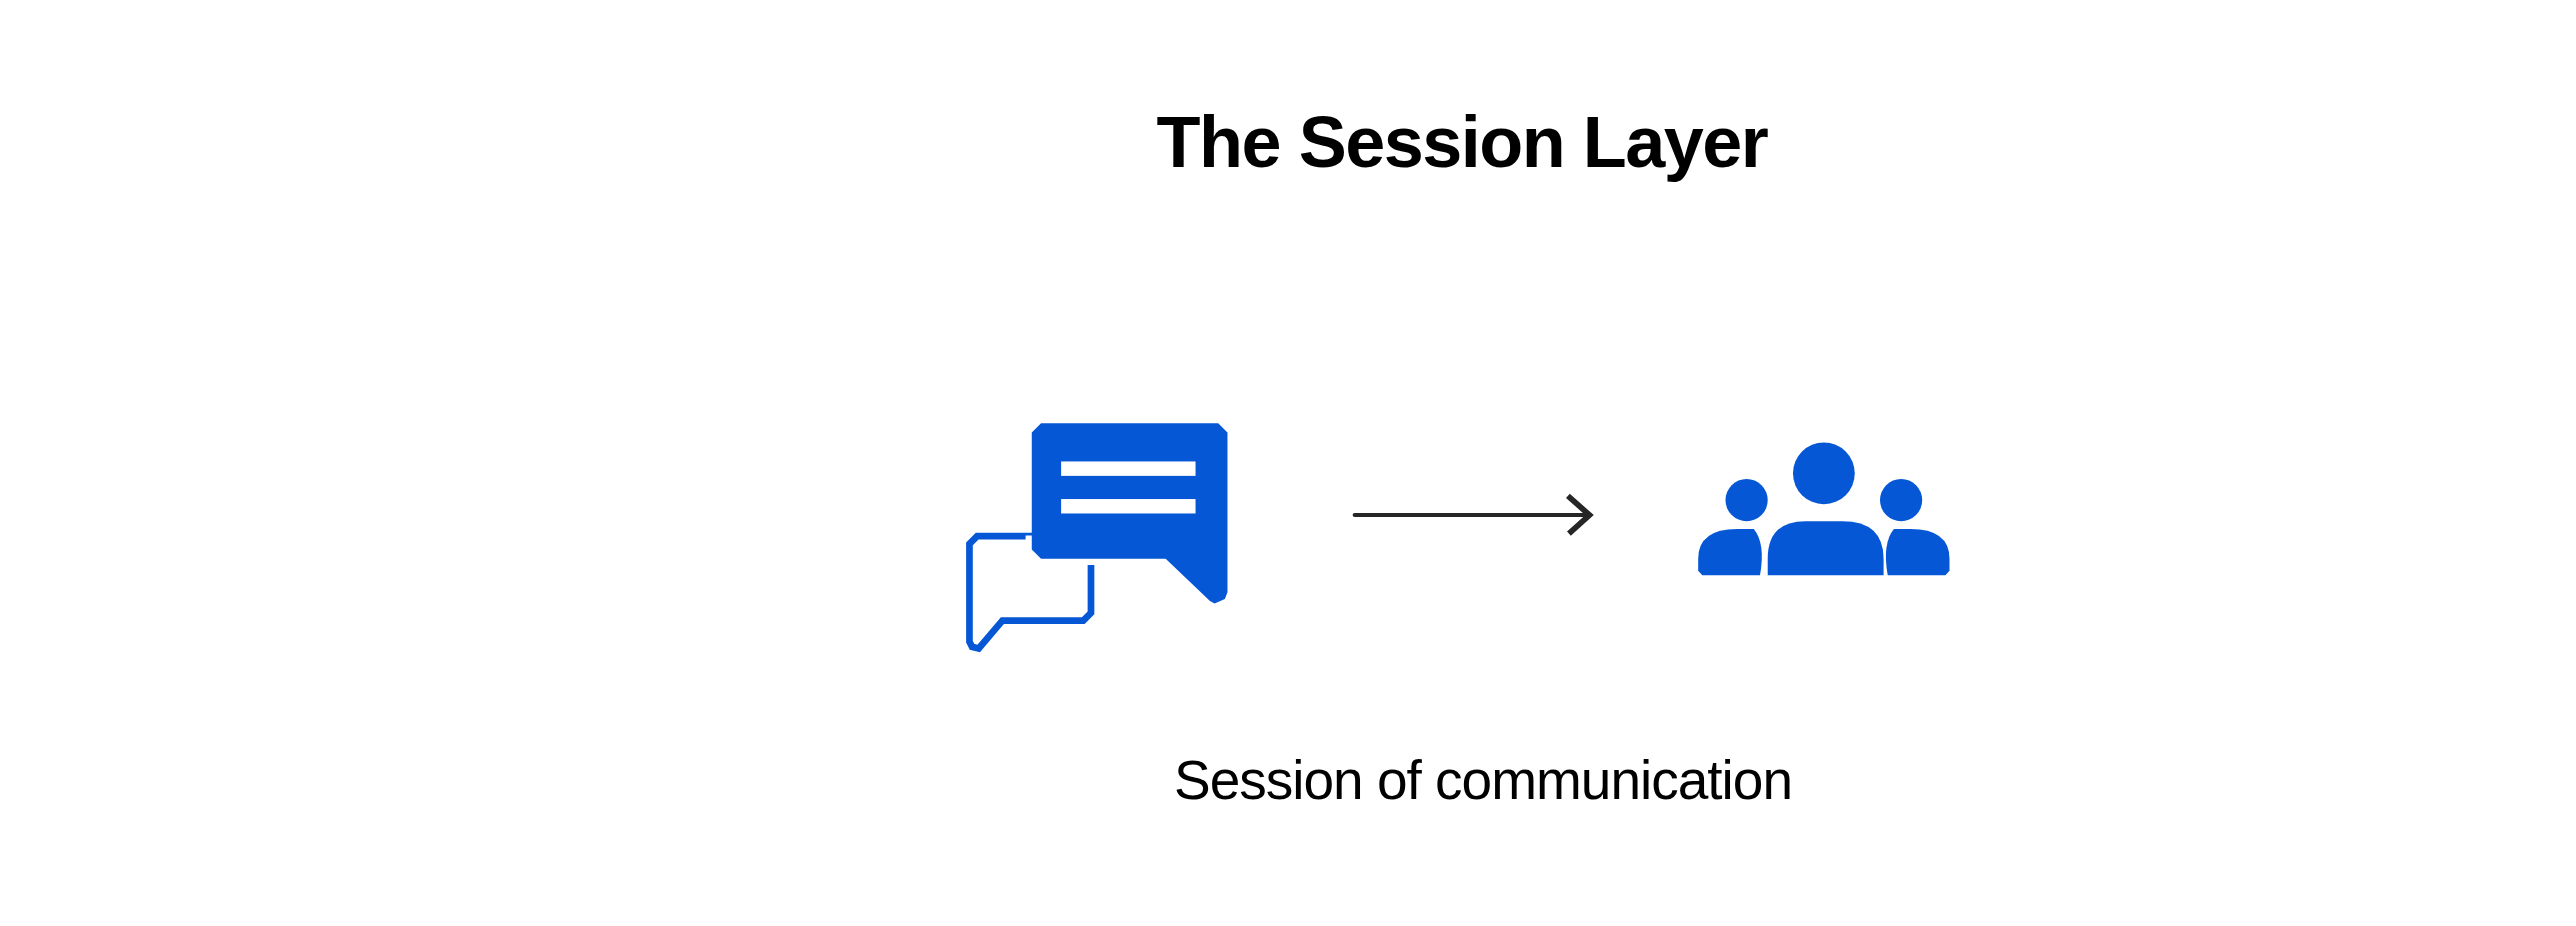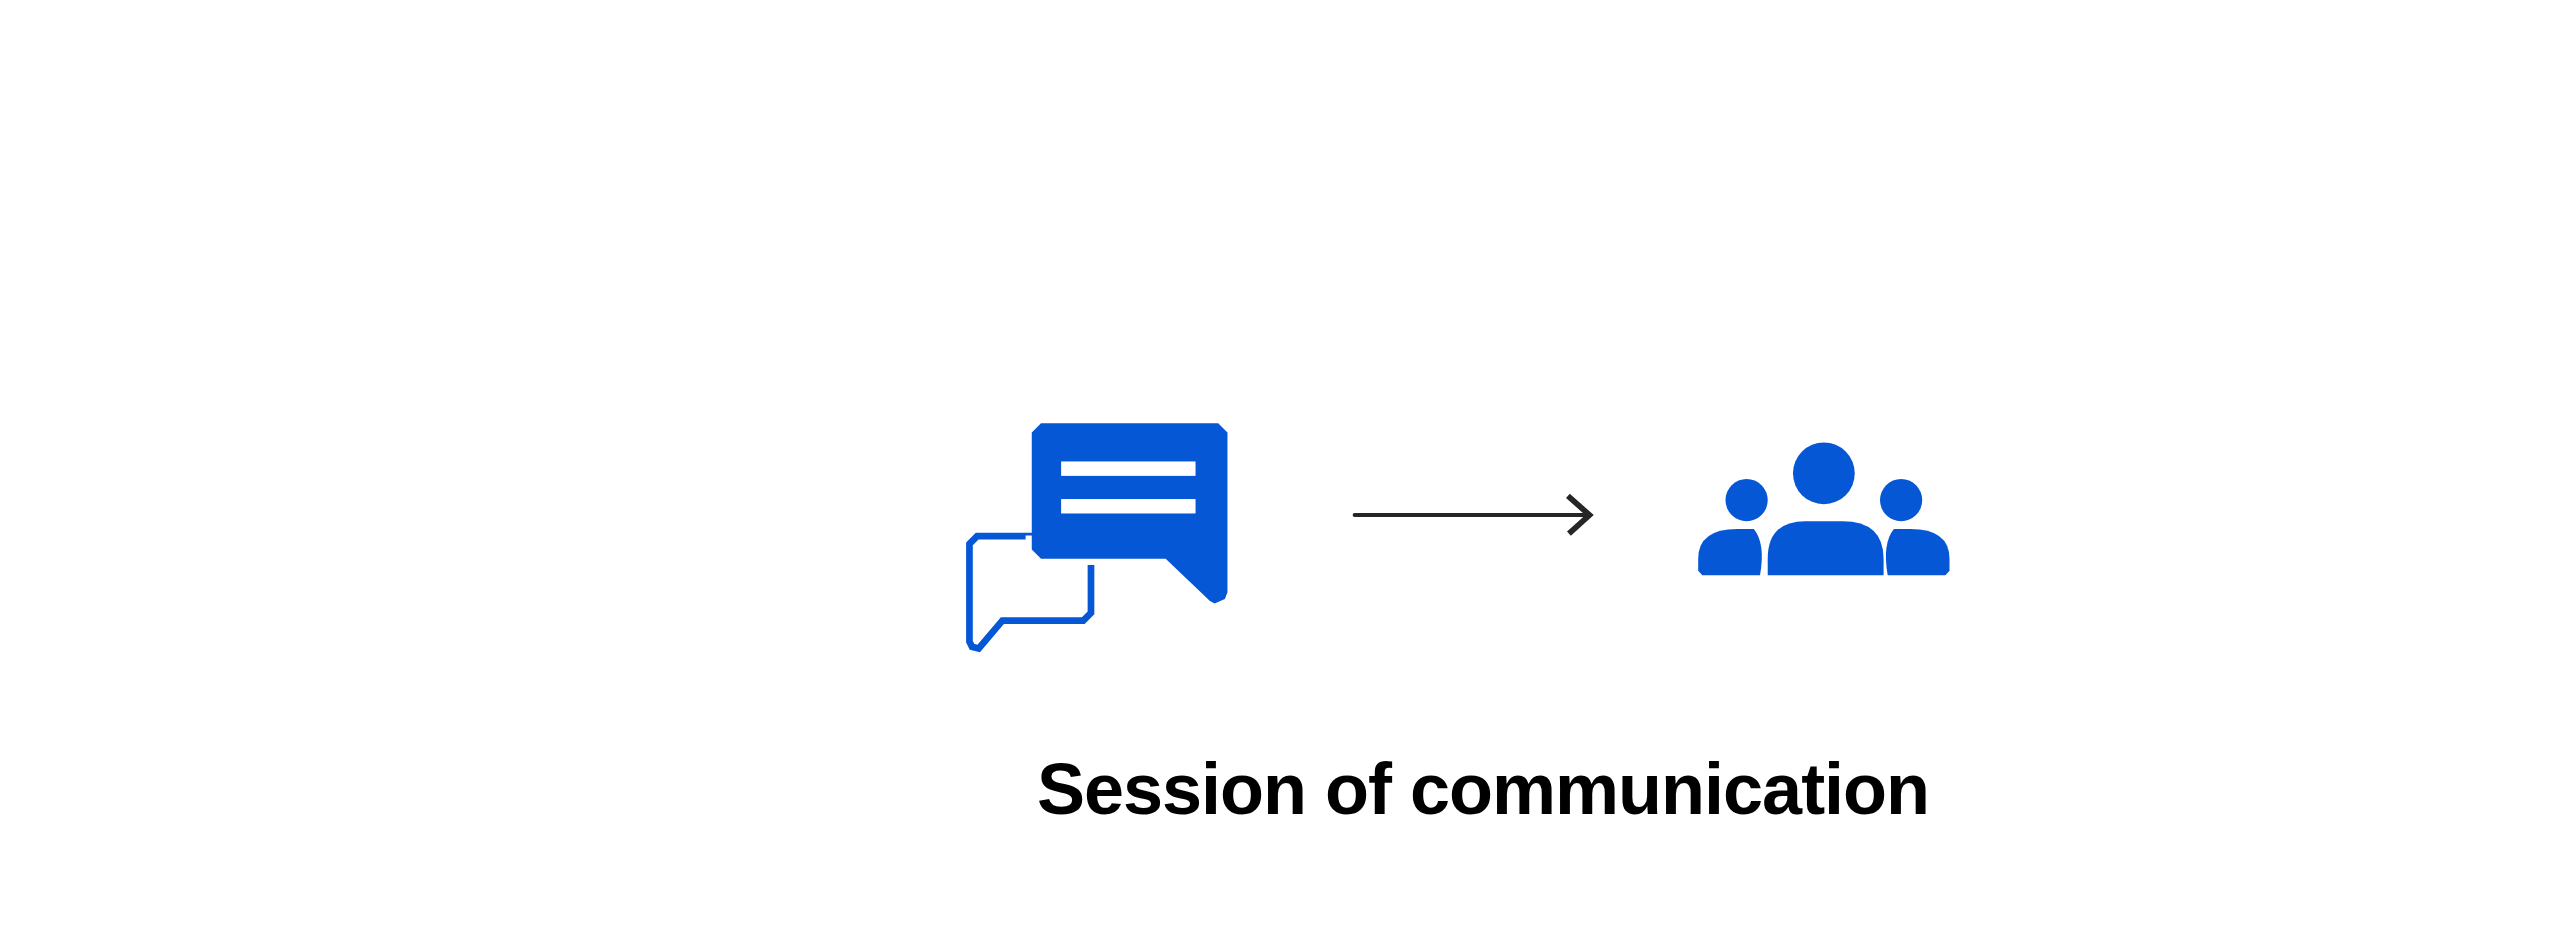--- a/index.html
+++ b/index.html
@@ -27,34 +27,35 @@
     letter-spacing: -1.5px;
     line-height: 1;
     color: #000000;
     white-space: nowrap;
   }
   .caption {
     position: absolute;
     top: 753px;
     left: 1483px;
     transform: translateX(-50%);
-    font-size: 72px;
-    font-weight: 700;
+    font-size: 55px;
+    font-weight: 400;
     letter-spacing: -1px;
     line-height: 1;
     color: #000000;
     white-space: nowrap;
     text-align: center;
   }
 </style>
 </head>
 <body>
 
 <div class="stage">
 
+  <div class="title">The Session Layer</div>
 
   <svg class="diagram-svg" viewBox="0 0 5667 1798" xmlns="http://www.w3.org/2000/svg">
 
     <g>
 
       <g fill="#FFFFFF">
         <path stroke-width="13" stroke-linejoin="miter" d="M 1896 1041 L 2102 1041 L 2117 1056 L 2117 1190 L 2102 1205 L 1945 1205 L 1899 1259 L 1886 1256 L 1881 1246 L 1881 1056 Z" stroke="#0557D6"></path>
       </g>
 
       <path fill="none" stroke-width="24" stroke-linejoin="miter" stroke-linecap="butt" d="M 2002 1040 L 2002 1067 L 2020 1085 L 2262 1085 L 2352 1171" stroke="#FFFFFF"></path>

